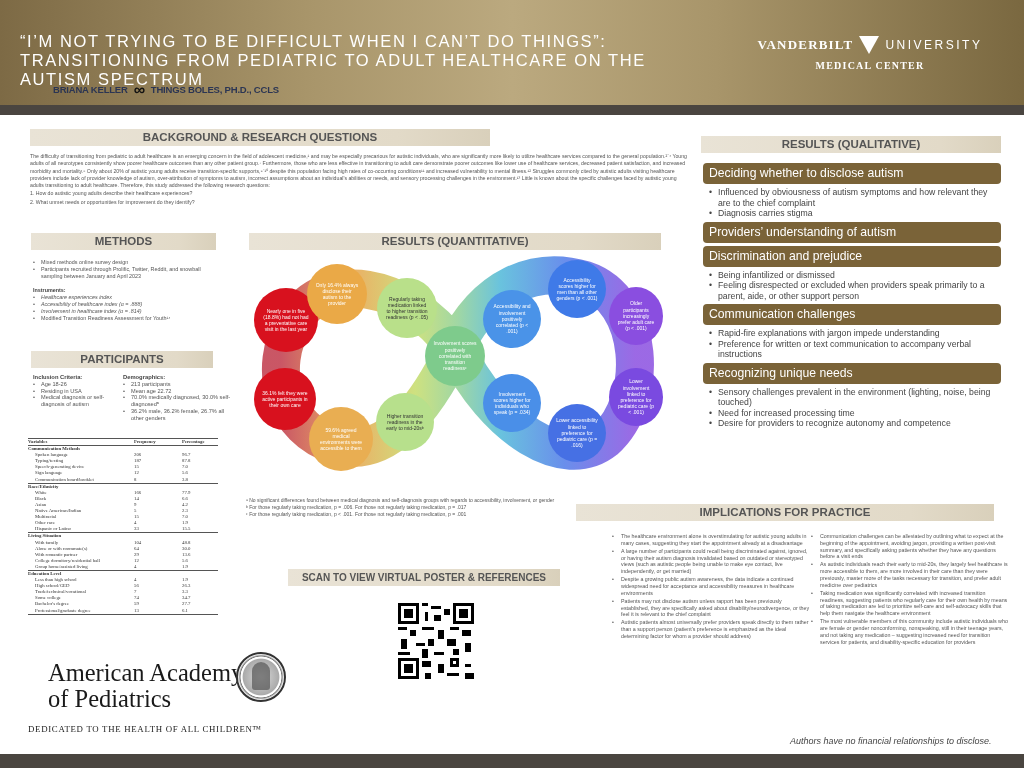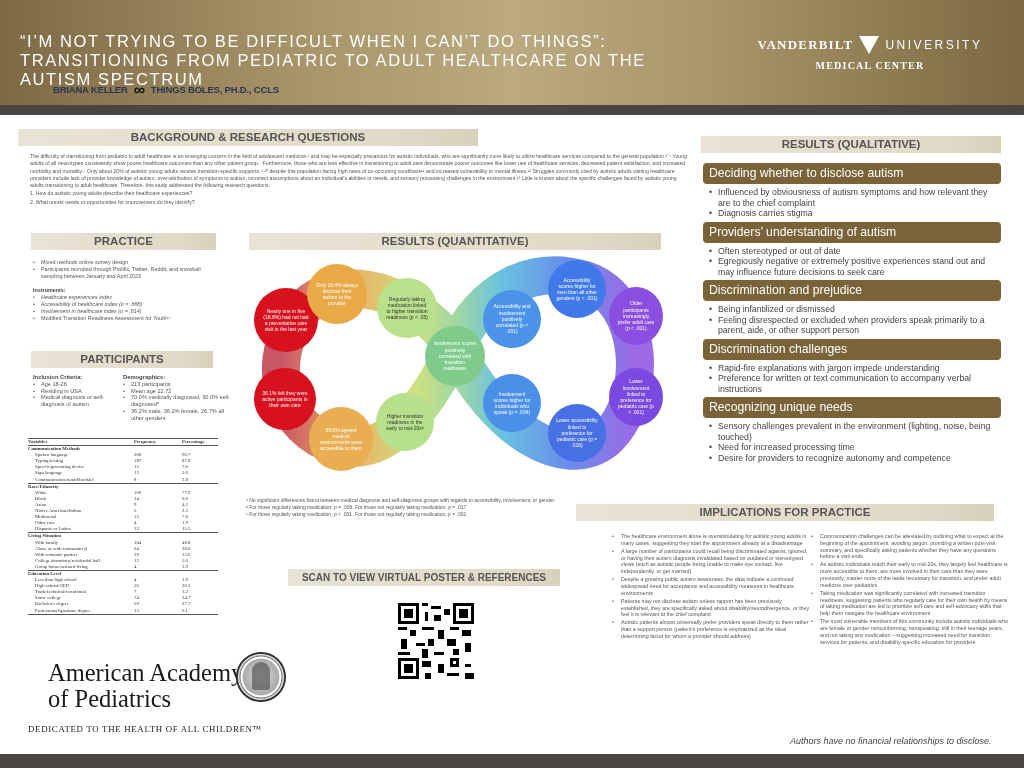--- a/index.html
+++ b/index.html
@@ -103,28 +103,28 @@
     <div class="vu-row">
       <span>VANDERBILT</span>
       <span class="vu-v"></span>
       <span class="univ">UNIVERSITY</span>
     </div>
     <div class="vu-sub">MEDICAL CENTER</div>
   </div>
 </div>
 <div class="header-bar"></div>
 
-<div class="band big" style="left:18px;top:129px;width:460px;">BACKGROUND &amp; RESEARCH QUESTIONS</div>
+<div class="band big" style="left:30px;top:129px;width:460px;">BACKGROUND &amp; RESEARCH QUESTIONS</div>
 <div class="bg-text">
   <p>The difficulty of transitioning from pediatric to adult healthcare is an emerging concern in the field of adolescent medicine,¹ and may be especially precarious for autistic individuals, who are significantly more likely to utilize healthcare services compared to the general population.²⁻⁴ Young adults of all neurotypes consistently show poorer healthcare outcomes than any other patient group.⁷ Furthermore, those who are less effective in transitioning to adult care demonstrate poorer outcomes like lower use of healthcare services, decreased patient satisfaction, and increased morbidity and mortality.⁸ Only about 20% of autistic young adults receive transition-specific supports,⁹⁻¹⁰ despite this population facing high rates of co-occurring conditions¹¹ and increased vulnerability to mental illness.¹² Struggles commonly cited by autistic adults visiting healthcare providers include lack of provider knowledge of autism, over-attribution of symptoms to autism, incorrect assumptions about an individual's abilities or needs, and sensory processing challenges in the environment.¹³ Little is known about the specific challenges faced by autistic young adults transitioning to adult healthcare. Therefore, this study addressed the following research questions:</p>
   <p>1.  How do autistic young adults describe their healthcare experiences?</p>
   <p>2.  What unmet needs or opportunities for improvement do they identify?</p>
 </div>
 
-<div class="band big" style="left:31px;top:233px;width:185px;">PRACTICE</div>
+<div class="band big" style="left:31px;top:233px;width:185px;">METHODS</div>
 <div class="methods">
   <ul class="list">
     <li>Mixed methods online survey design</li>
     <li>Participants recruited through Prolific, Twitter, Reddit, and snowball sampling between January and April 2023</li>
   </ul>
   <div class="inst">Instruments:</div>
   <ul class="list">
     <li class="it">Healthcare experiences index</li>
     <li class="it">Accessibility of healthcare index (α = .888)</li>
     <li class="it">Involvement in healthcare index (α = .814)</li>
@@ -380,30 +380,26 @@
 </svg>
 
 <div class="band big" style="left:701px;top:136px;width:300px;">RESULTS (QUALITATIVE)</div>
 <div class="qual">
   <div class="qhead">Deciding whether to disclose autism</div>
   <ul class="list">
     <li>Influenced by obviousness of autism symptoms and how relevant they are to the chief complaint</li>
     <li>Diagnosis carries stigma</li>
   </ul>
   <div class="qhead">Providers’ understanding of autism</div>
-  <ul class="list">
-    <li>Often stereotyped or out of date</li>
-    <li>Egregiously negative or extremely positive experiences stand out and may influence future decisions to seek care</li>
-  </ul>
   <div class="qhead">Discrimination and prejudice</div>
   <ul class="list">
     <li>Being infantilized or dismissed</li>
     <li>Feeling disrespected or excluded when providers speak primarily to a parent, aide, or other support person</li>
   </ul>
-  <div class="qhead">Discrimination challenges</div>
+  <div class="qhead">Communication challenges</div>
   <ul class="list">
     <li>Rapid-fire explanations with jargon impede understanding</li>
     <li>Preference for written or text communication to accompany verbal instructions</li>
   </ul>
   <div class="qhead">Recognizing unique needs</div>
   <ul class="list">
     <li>Sensory challenges prevalent in the environment (lighting, noise, being touched)</li>
     <li>Need for increased processing time</li>
     <li>Desire for providers to recognize autonomy and competence</li>
   </ul>

